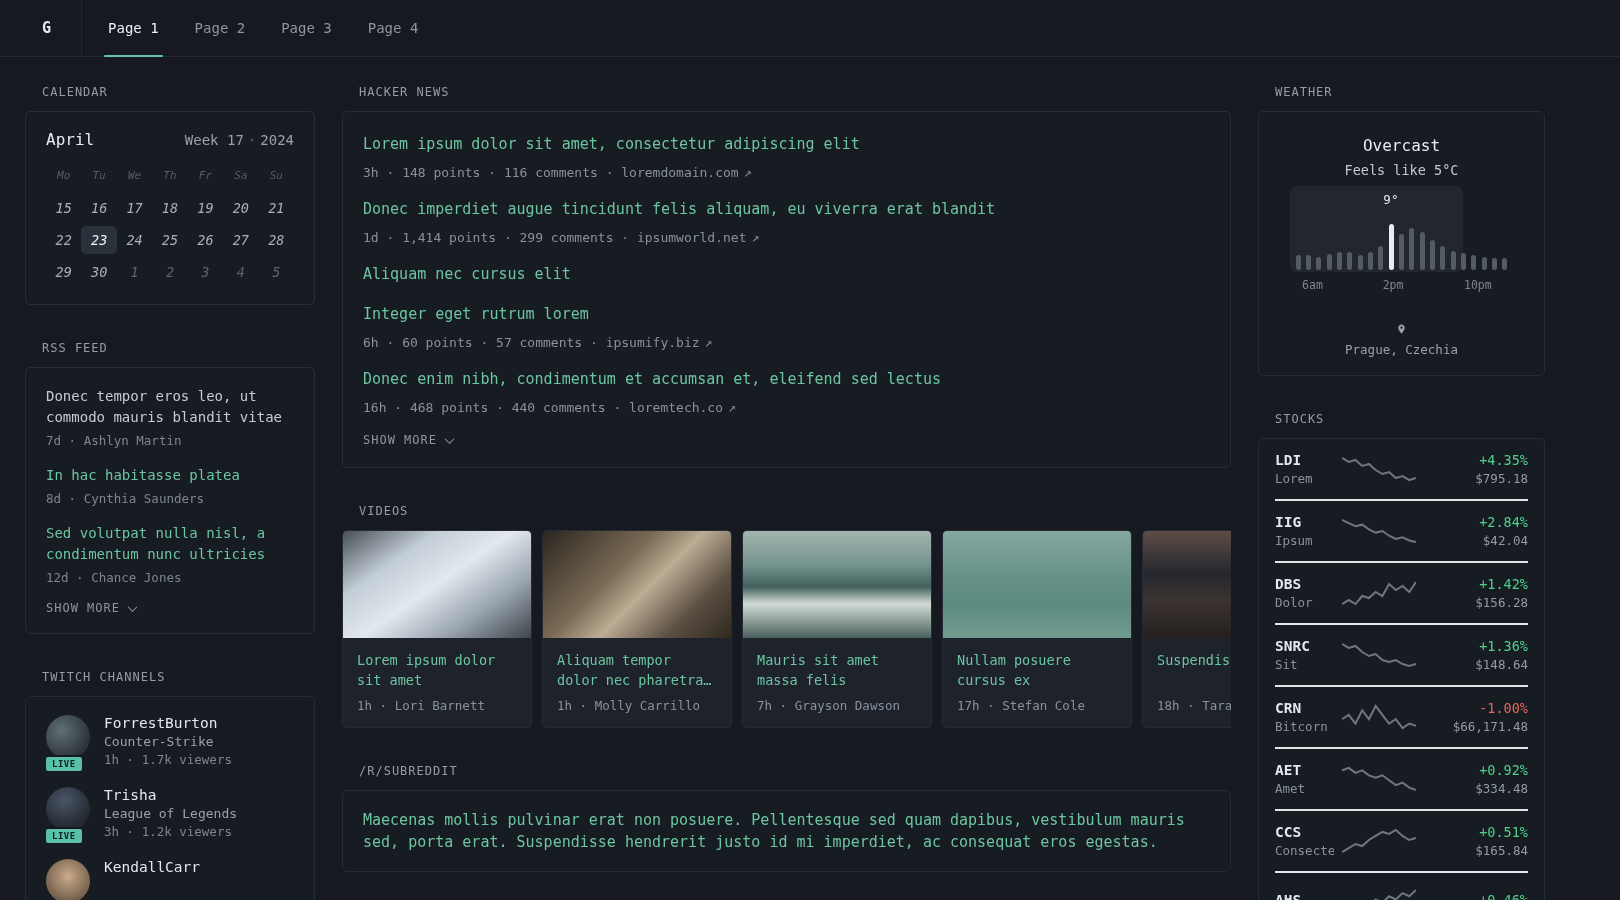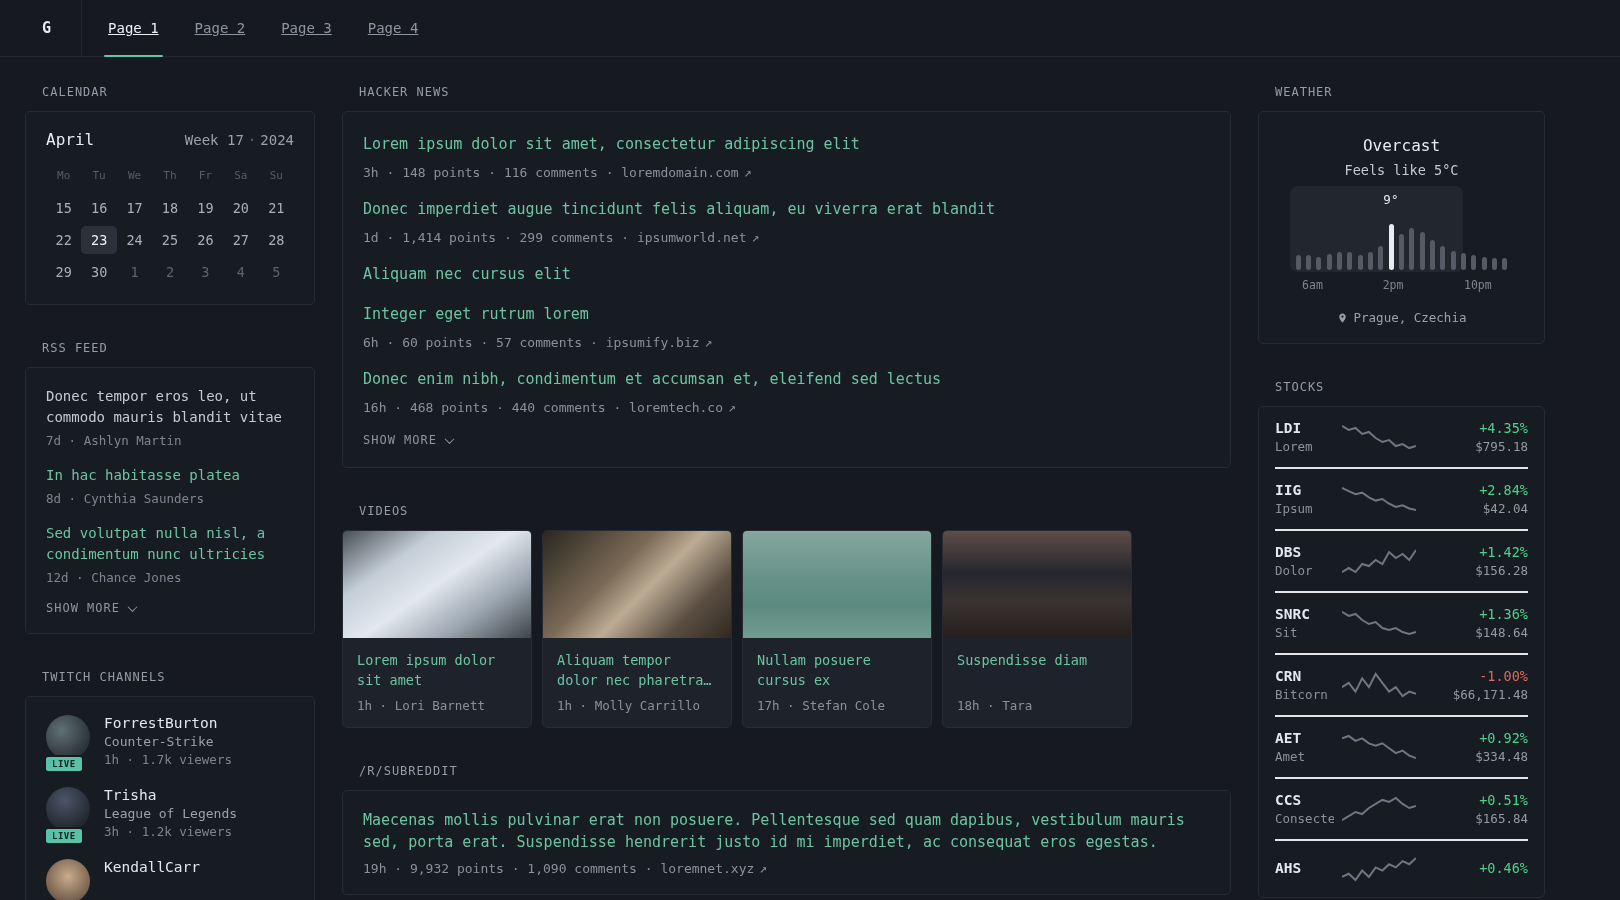--- a/index.html
+++ b/index.html
@@ -23,21 +23,20 @@
     display: flex; align-items: center;
     font-weight: bold; font-size: 15px; color: #e6e9ee;
     padding-right: 30px; margin-right: 22px;
     border-right: 1px solid #232831;
   }
   .tabs { display: flex; gap: 28px; }
   .tab {
     display: flex; align-items: center;
     color: #8e95a0; font-size: 14px; position: relative; cursor: pointer;
     padding: 0 4px;
-    text-decoration: underline;
   }
   .tab.active { color: #eceff3; }
   .tab.active::after {
     content: ""; position: absolute; left: 0; right: 0; bottom: -1px;
     height: 2px; background: #64c7a3; border-radius: 2px;
   }
   
   .layout {
     display: grid;
     grid-template-columns: 290px minmax(0, 1fr) 287px;
@@ -65,21 +64,21 @@
     display: inline-block; width: 7px; height: 7px;
     border-right: 1.5px solid currentColor; border-bottom: 1.5px solid currentColor;
     transform: rotate(45deg) translate(-1px,-1px); margin-left: 9px;
   }
   .ext { color: #8a919c; margin-left: 5px; }
   
   .cal-head { display: flex; justify-content: space-between; align-items: baseline; margin-bottom: 14px; }
   .cal-month { font-size: 16px; color: #e8ebef; }
   .cal-week { font-size: 14px; color: #9aa1ab; }
   .cal-week .dot { color: #5d6470; margin: 0 4px; }
-  .cal-grid { display: grid; grid-template-columns: repeat(7, 1fr); row-gap: 4px; text-align: center; }
+  .cal-grid { display: grid; grid-template-columns: repeat(7, 1fr); row-gap: 4px; text-align: center; font-style: italic; }
   .cal-dow { font-size: 11px; color: #565d68; padding: 6px 0 8px; }
   .cal-day {
     font-size: 13.5px; color: #aab0ba; padding: 6px 0; border-radius: 5px;
   }
   .cal-day.sel { background: #2b313b; color: #eef0f4; }
   .cal-day.out { color: #5d6470; }
   
   .feed-item + .feed-item { margin-top: 17px; }
   .feed-title { font-size: 14px; line-height: 21px; cursor: pointer; }
   .feed-title.read { color: #c6cbd3; }
@@ -142,21 +141,21 @@
   }
   .wbar { width: 5px; background: #555b65; border-radius: 3px; position: relative; z-index: 1; }
   .wbar.hl { background: #e9ecf0; }
   .w-peak {
     position: absolute; top: -26px; left: 45%; transform: translateX(-50%);
     font-size: 12.5px; color: #e8ebef; z-index: 2;
   }
   .w-times { position: relative; width: 212px; margin: 8px auto 0; height: 16px; font-size: 11.5px; color: #7e8590; }
   .w-times span { position: absolute; transform: translateX(-50%); }
   .w-t0 { left: 8%; } .w-t1 { left: 46%; } .w-t2 { left: 86%; }
-  .w-loc { margin-top: 16px; font-size: 12.5px; color: #9aa1ab; display: flex; align-items: center; justify-content: center; gap: 6px; }
+  .w-loc { margin-top: 28px; font-size: 12.5px; color: #9aa1ab; display: flex; align-items: center; justify-content: center; gap: 6px; flex-direction: column; }
   
   .stocks .card { padding: 0 16px; }
   .stock-row {
     display: grid; grid-template-columns: minmax(0,1fr) 78px 100px;
     align-items: center; column-gap: 8px;
     padding: 13px 0; cursor: pointer;
   }
   .stock-row + .stock-row { border-top: 2px solid #e5e5e5; }
   .st-sym { font-size: 14.5px; font-weight: bold; color: #e4e7ec; }
   .st-name { font-size: 12.5px; color: #8a919c; margin-top: 3px; white-space: nowrap; overflow: hidden; }
@@ -327,41 +326,47 @@
           </div>
         </div>
         <div class="video-card">
           <div class="video-thumb th-2"></div>
           <div class="video-body">
             <div class="video-title accent">Aliquam tempor dolor nec pharetra…</div>
             <div class="video-meta">1h · Molly Carrillo</div>
           </div>
         </div>
         <div class="video-card">
+          <div class="video-thumb th-3"></div>
+          <div class="video-body">
+            <div class="video-title accent">Mauris sit amet massa felis</div>
+            <div class="video-meta">7h · Grayson Dawson</div>
+          </div>
+        </div>
+        <div class="video-card">
           <div class="video-thumb th-4"></div>
           <div class="video-body">
             <div class="video-title accent">Nullam posuere cursus ex</div>
             <div class="video-meta">17h · Stefan Cole</div>
           </div>
         </div>
         <div class="video-card">
           <div class="video-thumb th-5"></div>
           <div class="video-body">
             <div class="video-title accent">Suspendisse diam</div>
             <div class="video-meta">18h · Tara</div>
           </div>
         </div>
       </div>
     </section>
 
     <section>
       <h2 class="widget-title">/R/SUBREDDIT</h2>
       <div class="card">
         <div class="sr-title accent">Maecenas mollis pulvinar erat non posuere. Pellentesque sed quam dapibus, vestibulum mauris sed, porta erat. Suspendisse hendrerit justo id mi imperdiet, ac consequat eros egestas.</div>
-        <div class="sr-meta"><span>19h · 9,932 points · 1,090 comments · loremnet.xyz</span><span class="ext">↗</span></div>
       </div>
     </section>
   </div>
 
   <div class="col">
 
     <section class="weather">
       <h2 class="widget-title">WEATHER</h2>
       <div class="card">
         <div class="w-cond">Overcast</div>

